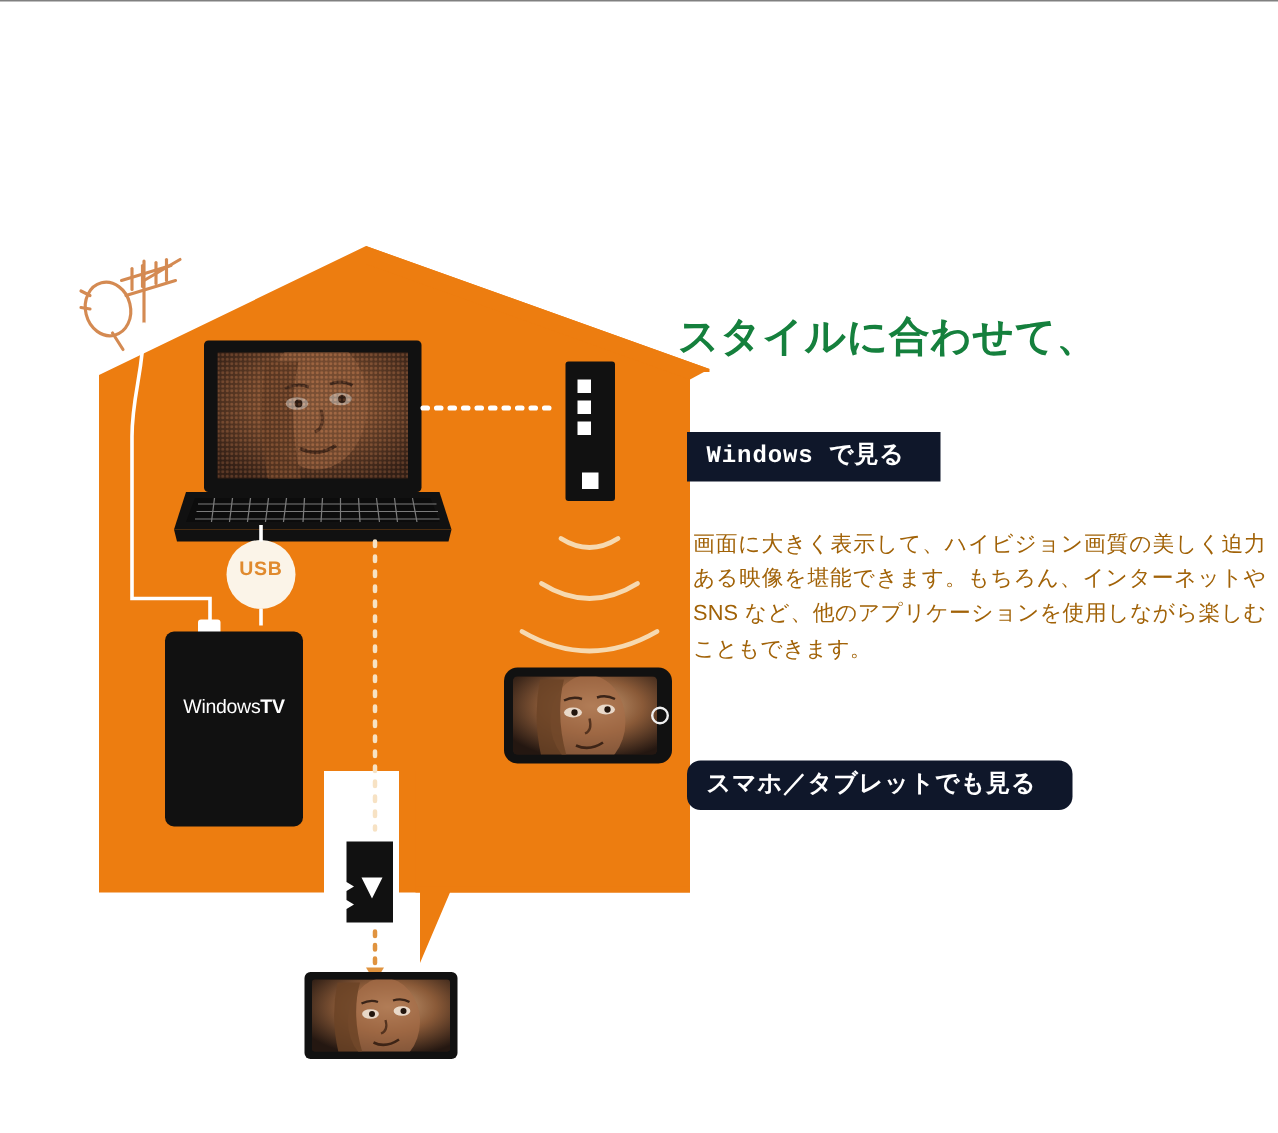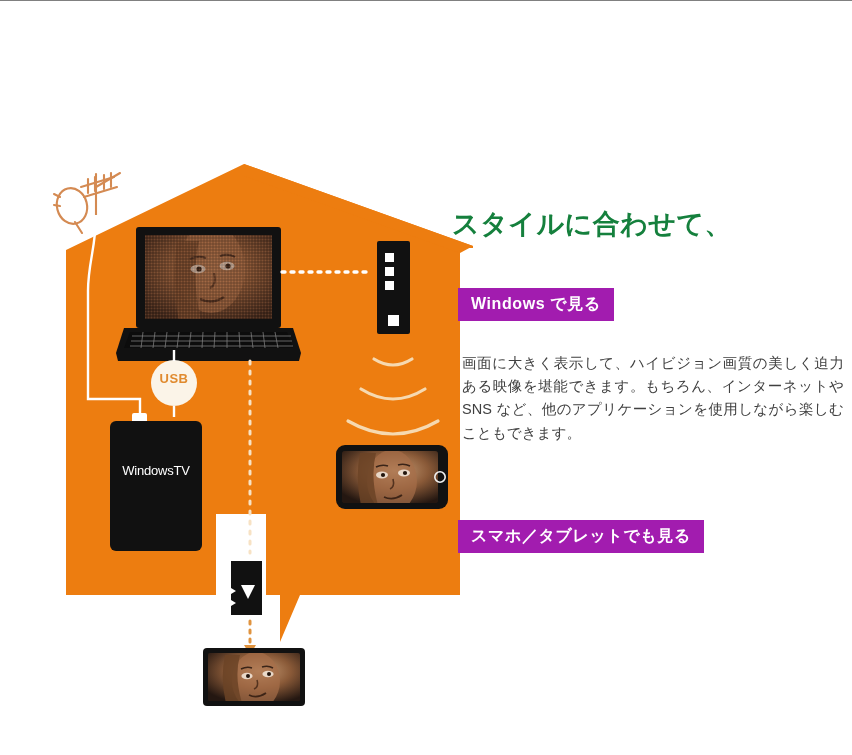--- a/index.html
+++ b/index.html
@@ -57,21 +57,21 @@
     text-align: center;
     font-size: 13px;
     color: #ffffff;
     white-space: nowrap;
   }
   #stationtv-wordmark .light {
     font-weight: 400;
     letter-spacing: -0.2px;
   }
   #stationtv-wordmark .bold {
-    font-weight: normal;
+    font-weight: bold;
     letter-spacing: -0.2px;
   }
 
   
   #content {
     position: absolute;
     left: 452px;
     top: 0;
     width: 400px;
     height: 755px;
@@ -85,38 +85,39 @@
     font-size: 27px;
     font-weight: bold;
     line-height: 1.42;
     color: #15803d;
     letter-spacing: 0.5px;
   }
   #headline .line { display: block; white-space: nowrap; }
 
   .section-badge {
     position: absolute;
-    background: #a21caf;
+    background: #0f172a;
     color: #ffffff;
     font-size: 16px;
     font-weight: bold;
     line-height: 1;
-    padding: 8px 13px 9px 13px;
+    padding: 8px 24px 9px 13px;
     letter-spacing: 0.6px;
     white-space: nowrap;
+    font-family: Liberation Mono, monospace;
   }
   #badge-windows { left: 6px; top: 287px; }
-  #badge-mobile  { left: 6px; top: 519px; }
+  #badge-mobile  { left: 6px; top: 506px; border-radius: 9px; }
 
   .body-copy {
     position: absolute;
     width: 382px;
     font-size: 14.5px;
     line-height: 1.62;
-    color: #404040;
+    color: #a16207;
     letter-spacing: 0.1px;
     text-align: justify;
   }
   #copy-windows { left: 10px; top: 336px; }
   #copy-mobile  { left: 10px; top: 568px; }
 </style>
 </head>
 <body>
 
 <div id="page">

